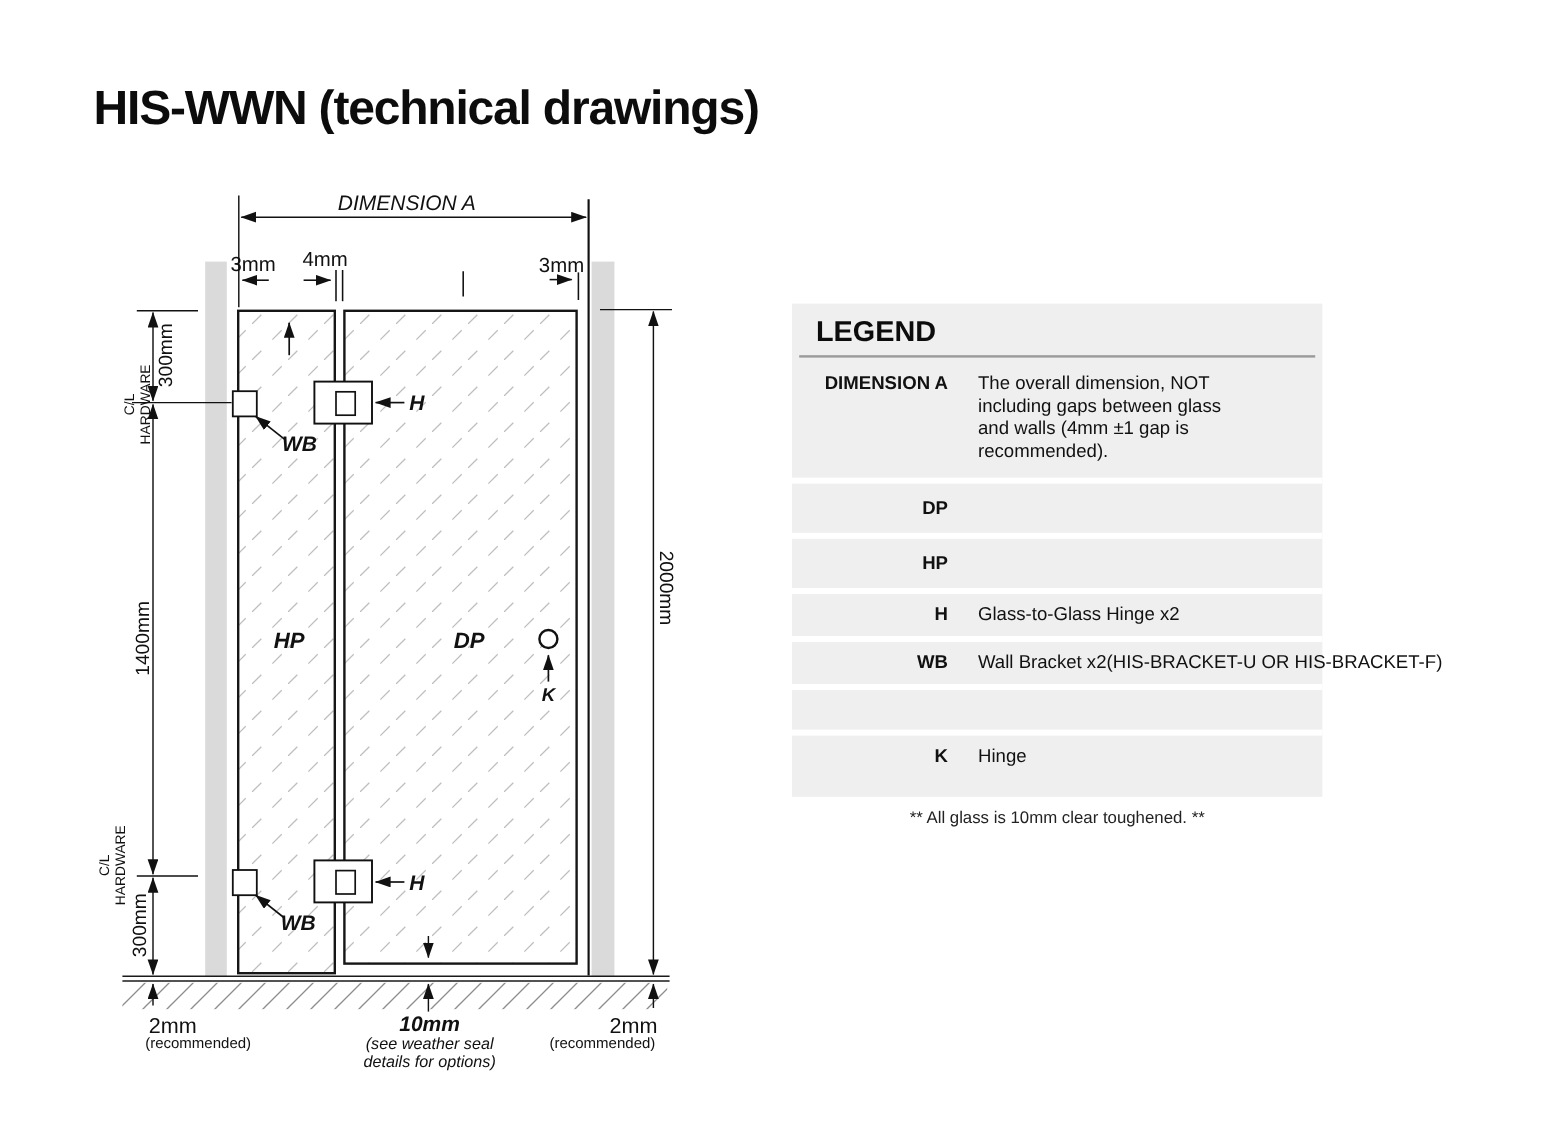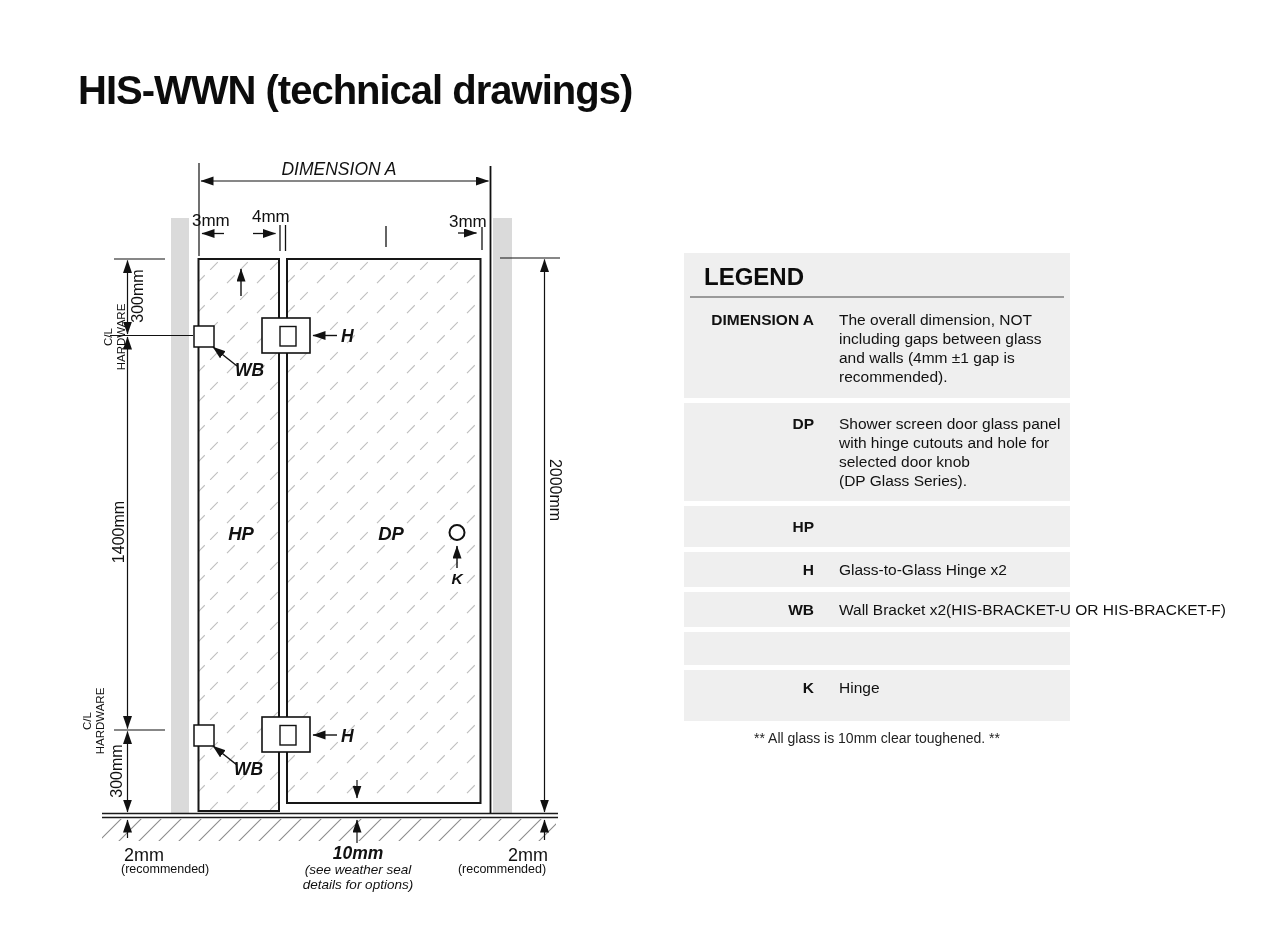--- a/index.html
+++ b/index.html
@@ -7,21 +7,21 @@
     position:relative;width:1285px;height:944px;overflow:hidden;
     font-family:"Liberation Sans","DejaVu Sans",sans-serif;color:#111;
   }
   .page-title{
     position:absolute;left:78px;top:68px;margin:0;
     font-size:40px;font-weight:bold;letter-spacing:-1px;color:#0c0c0c;text-align:right;
   }
   svg text{fill:#111;}
   .drawing-svg{position:absolute;left:0;top:0;}
 
-  .legend-wrap{position:absolute;left:684px;top:253px;width:386px;}
+  .legend-wrap{position:absolute;left:660px;top:253px;width:442px;}
   .legend-box{background:#efefef;padding-bottom:16px;}
   .legend-title{
     font-size:24px;font-weight:bold;letter-spacing:0;
     padding:10px 0 5px 20px;color:#0c0c0c;
   }
   .legend-sep{border-top:2px solid #9a9a9a;margin:0 6px;}
   .legend-row{
     display:grid;grid-template-columns:112px 1fr;column-gap:25px;
     padding:8px 0 8px 18px;border-top:5px solid #ffffff;
     font-size:15.5px;line-height:19px;
@@ -159,24 +159,20 @@
 
     <div class="legend-row first">
       <div class="legend-term">DIMENSION A</div>
       <div class="legend-desc">The overall dimension, NOT
 including gaps between glass
 and walls (4mm ±1 gap is
 recommended).</div>
     </div>
     <div class="legend-row tall">
       <div class="legend-term">DP</div>
-      <div class="legend-desc">Shower screen door glass panel
-with hinge cutouts and hole for
-selected door knob
-(DP Glass Series).</div>
     </div>
     <div class="legend-row tall">
       <div class="legend-term">HP</div>
     </div>
     <div class="legend-row">
       <div class="legend-term">H</div>
       <div class="legend-desc">Glass-to-Glass Hinge x2</div>
     </div>
     <div class="legend-row">
       <div class="legend-term">WB</div>

